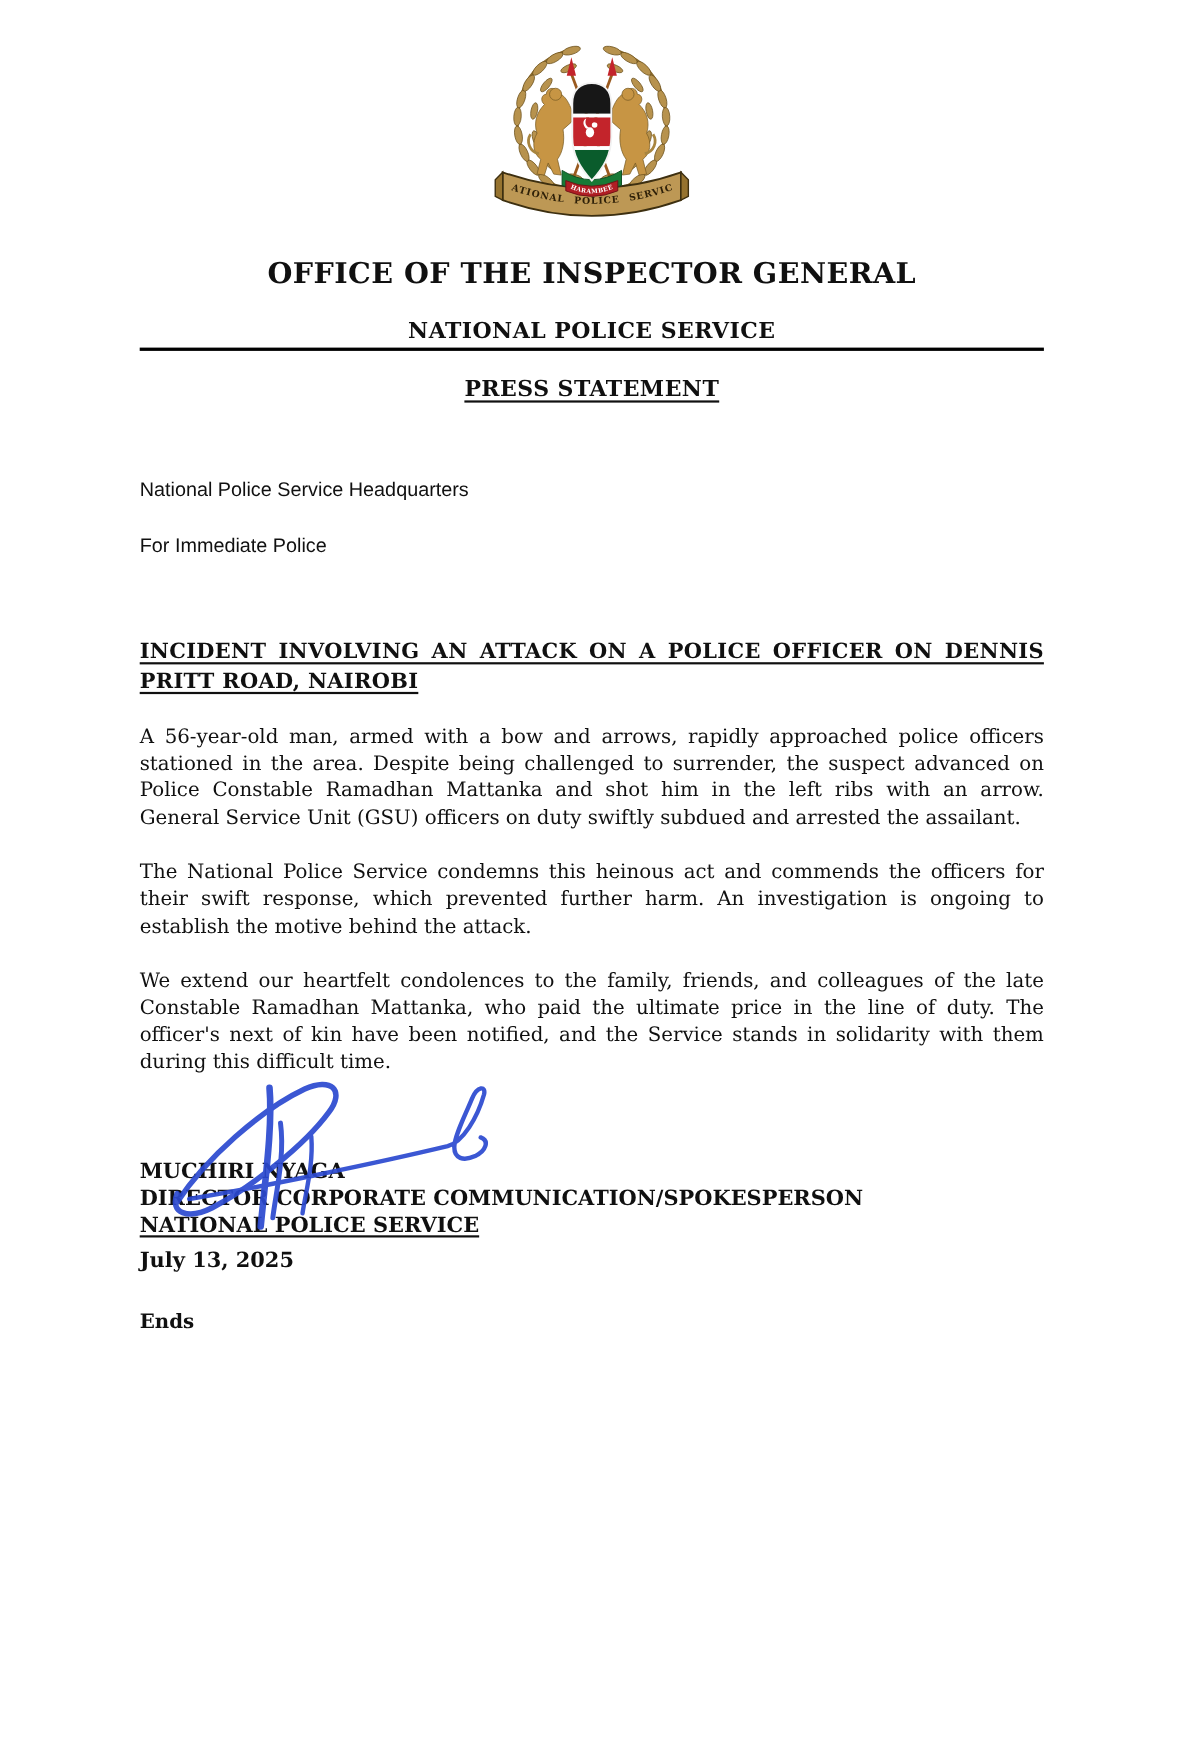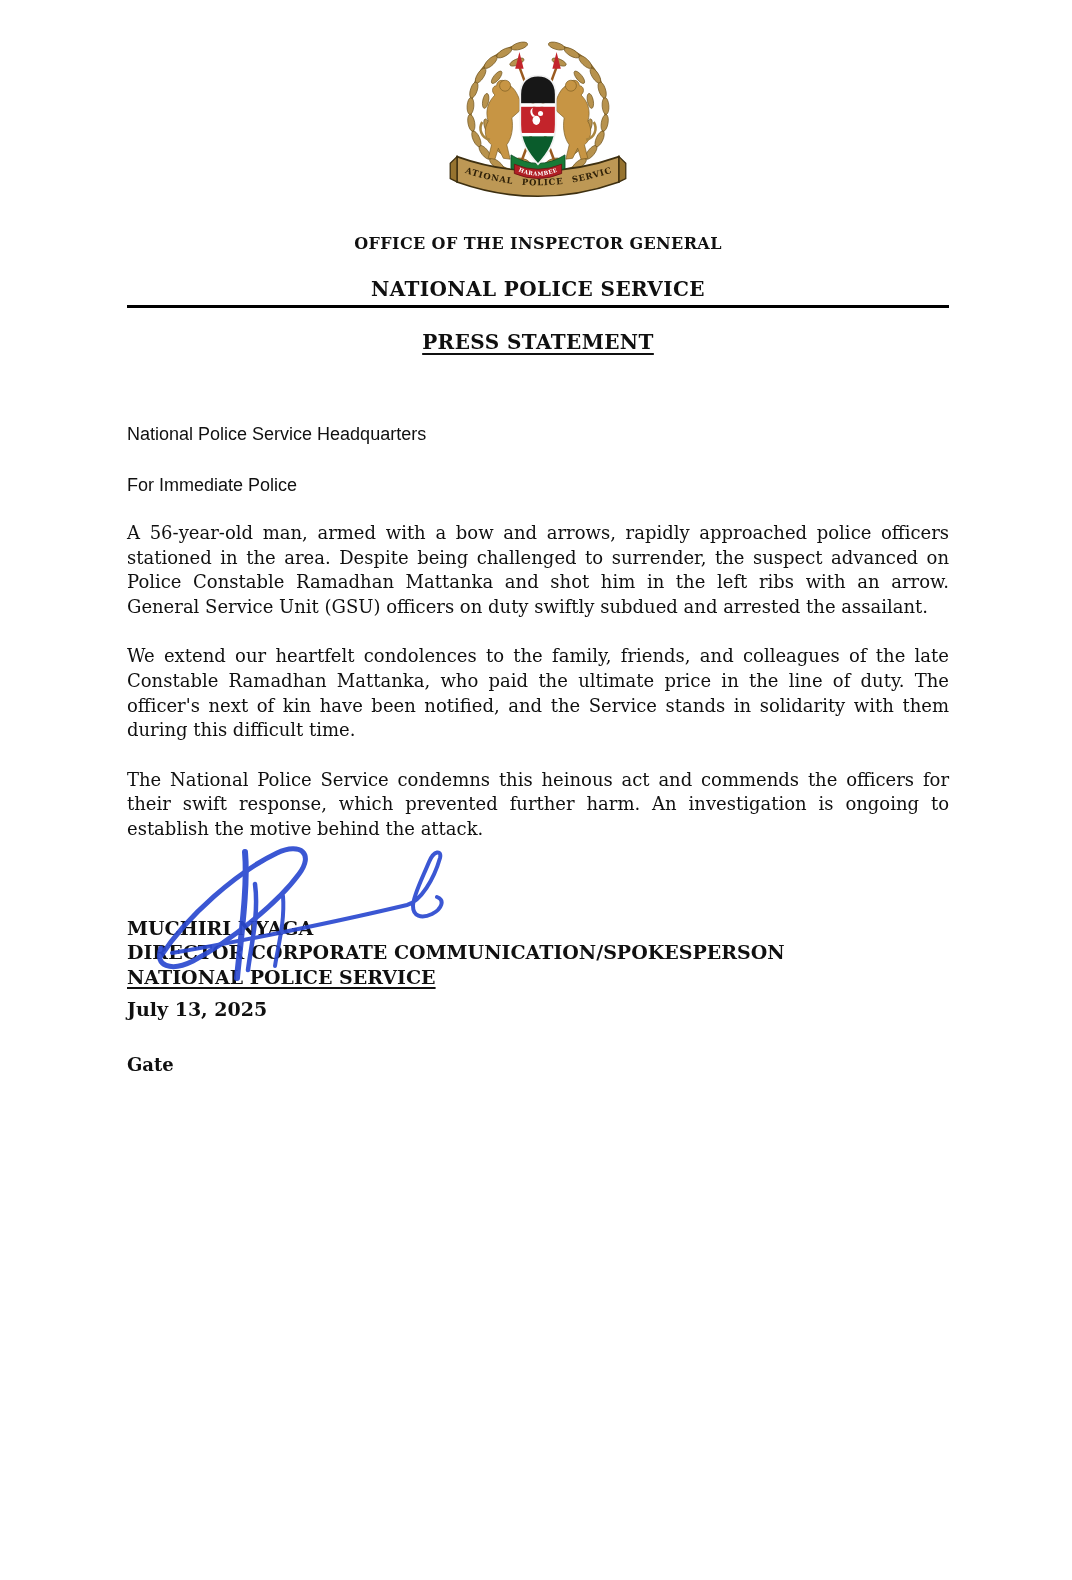--- a/index.html
+++ b/index.html
@@ -13,21 +13,21 @@
     font-family: "Liberation Serif", serif;
     color: #101010;
     overflow: hidden;
   }
   .logo-wrap { display:flex; justify-content:center; margin:0; }
   .logo-wrap svg text { font-family:"DejaVu Serif", serif; }
 
   .h-center { text-align:center; }
   .slab { font-family:"DejaVu Serif", serif; font-weight:bold; }
 
-  .office-line  { margin-top:20px; font-size:16px; letter-spacing:0.4px; }
+  .office-line  { margin-top:20px; font-size:26px; letter-spacing:0.4px; }
   .service-line { margin-top:24px; font-size:20px; letter-spacing:0.4px; }
   .header-rule  { border:none; border-top:3px solid #000; margin:4px 0 0 0; width:100%; }
   .press-title  { margin-top:22px; font-size:20px; letter-spacing:0.4px;
                   text-decoration:underline; text-decoration-thickness:2px; text-underline-offset:4px; }
 
   .meta-line { font-family:Liberation Sans, sans-serif; font-size:18px; }
   .meta-location { margin-top:70px; }
   .meta-release  { margin-top:30px; }
 
   .headline {
@@ -145,36 +145,37 @@
   </div>
 
   <div class="h-center slab office-line">OFFICE OF THE INSPECTOR GENERAL</div>
   <div class="h-center slab service-line">NATIONAL POLICE SERVICE</div>
   <hr class="header-rule">
   <div class="h-center slab press-title">PRESS STATEMENT</div>
 
   <div class="meta-line meta-location">National Police Service Headquarters</div>
   <div class="meta-line meta-release">For Immediate Police</div>
 
+  <div class="headline">INCIDENT INVOLVING AN ATTACK ON A POLICE OFFICER ON DENNIS PRITT ROAD, NAIROBI</div>
 
   <p class="body">A 56-year-old man, armed with a bow and arrows, rapidly approached police officers stationed in the area. Despite being challenged to surrender, the suspect advanced on Police Constable Ramadhan Mattanka and shot him in the left ribs with an arrow. General Service Unit (GSU) officers on duty swiftly subdued and arrested the assailant.</p>
+  <p class="body">The National Police Service condemns this heinous act and commends the officers for their swift response, which prevented further harm. An investigation is ongoing to establish the motive behind the attack.</p>
   <p class="body">We extend our heartfelt condolences to the family, friends, and colleagues of the late Constable Ramadhan Mattanka, who paid the ultimate price in the line of duty. The officer's next of kin have been notified, and the Service stands in solidarity with them during this difficult time.</p>
-  <p class="body">The National Police Service condemns this heinous act and commends the officers for their swift response, which prevented further harm. An investigation is ongoing to establish the motive behind the attack.</p>
 
   <div class="sig-block">
     <svg class="sig-ink" width="330" height="140" viewBox="0 0 330 140">
       <g fill="none" stroke-linecap="round" opacity="0.92" stroke="#2b49d0">
         <path d="M12,112 C38,72 88,28 128,9 C152,-2 165,10 150,30 C128,60 80,98 44,117 C22,128 5,122 12,104" stroke-width="5"></path>
         <path d="M96,8 C99,42 92,92 88,134" stroke-width="6"></path>
         <path d="M106,40 C110,70 102,102 99,126" stroke-width="4.5"></path>
         <path d="M134,52 C136,78 129,102 126,122" stroke-width="4"></path>
         <path d="M23,109 C90,98 195,76 258,61 C272,57 285,35 291,14 C293,6 285,6 280,18 C273,35 264,52 264,62 C264,72 272,75 283,70 C293,65 296,56 288,53" stroke-width="4"></path>
       </g>
     </svg>
     <div class="sig-line">MUCHIRI NYAGA</div>
     <div class="sig-line">DIRECTOR CORPORATE COMMUNICATION/SPOKESPERSON</div>
     <div class="sig-line sig-org">NATIONAL POLICE SERVICE</div>
     <div class="sig-line sig-date">July 13, 2025</div>
   </div>
 
-  <div class="ends">Gate</div>
+  <div class="ends">Ends</div>
 
 </div>
 
 </body></html>

